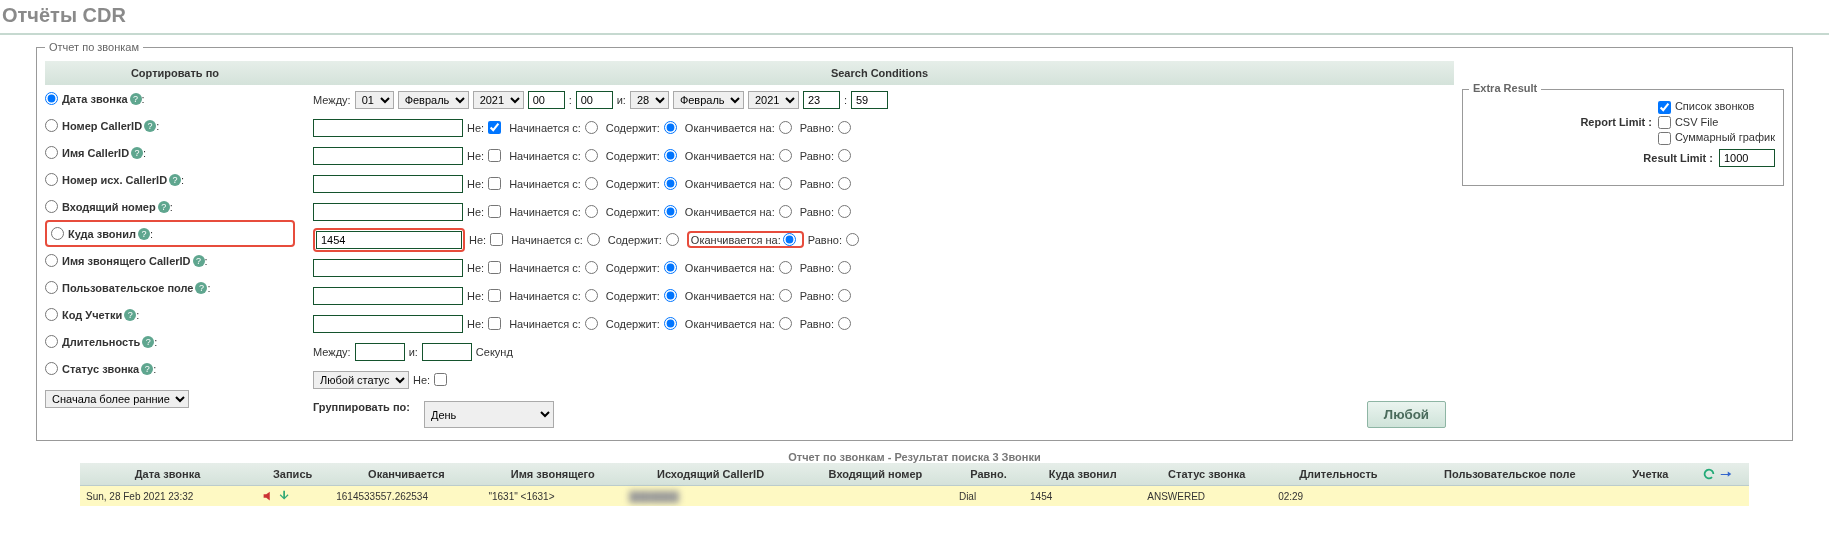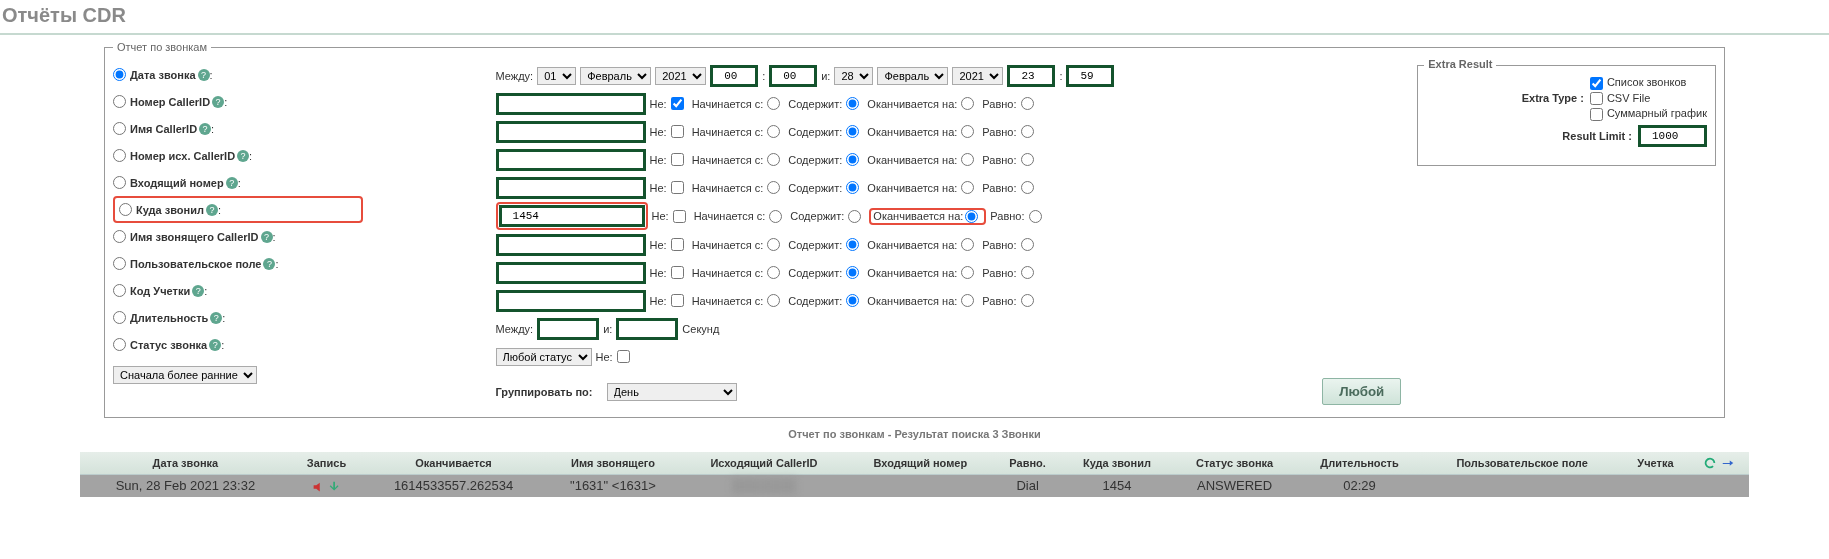--- a/index.html
+++ b/index.html
@@ -1,48 +1,48 @@
 <!DOCTYPE html>
 <html><head>
 <meta charset="utf-8">
 <style>
 * { box-sizing: border-box; margin: 0; padding: 0; }
 body { font-family: Arial, sans-serif; font-size: 11px; background: #fff; color: #333; }
 .page-title { font-size: 20px; font-weight: bold; color: #8a8a8a; padding: 4px 2px; }
 .green-line { height: 1px; background: #5fa68f; margin: 2px 0 6px; border-top: 1px solid #c6d9d0; border-bottom: 1px solid #c6d9d0; }
-.container { margin: 0 104px; }
+.container { margin: 0 36px; }
 fieldset { border: 1px solid #999; padding: 8px 8px 12px; }
 legend { font-size: 11px; color: #666; padding: 0 4px; }
 table.header-table { width: 100%; border-collapse: collapse; }
 table.header-table th { background: linear-gradient(#e6eee9,#d4e2da); border: 0; padding: 6px 4px; font-weight: bold; color: #333; }
 .sort-col { width: 260px; }
 .cond-col { }
 .extra-col { width: 330px; }
 .extra-box { border: 1px solid #999; padding: 6px 8px 14px; margin-top: 4px; position: relative; }
 .extra-box .lgd { position: absolute; top: -8px; left: 6px; background: #fff; padding: 0 4px; font-weight: bold; color: #666; }
 .row { display: flex; align-items: center; min-height: 27px; margin: 0; }
 .sort-row { padding: 2px 0; }
 .sort-row label { font-weight: bold; color: #333; }
 .help { display: inline-block; width: 12px; height: 12px; border-radius: 50%; background: #5fa68f; color: #fff; font-size: 9px; line-height: 12px; text-align: center; margin-left: 2px; cursor: pointer; }
 input[type=radio], input[type=checkbox] { vertical-align: middle; margin-right: 4px; }
-input[type=text] { border: 3px solid #14532d; padding: 2px 11px; font-size: 11px; font-family: Liberation Mono, monospace; }
+input[type=text] { border: 1px solid #14532d; padding: 2px 4px; font-size: 11px; }
 input.filter { width: 150px; }
 select { border: 1px solid #aaa; font-size: 11px; padding: 1px 2px; }
 .cond-row { display: flex; align-items: center; gap: 4px; margin: 1px 0; min-height: 27px; }
 .cond-row .lbl { font-size: 11px; }
 .highlight { border: 2px solid #e74c3c; border-radius: 4px; }
 .filter-wrap.highlight { padding: 1px; display: inline-block; }
 .filter-wrap.highlight input { width: 146px; }
 .sort-select-row { margin-top: 8px; }
-.cond-bottom { margin-top: 8px; display: flex; align-items: center; gap: 10px; }
+.cond-bottom { margin-top: 8px; display: flex; gap: 10px; }
 .btn { background: linear-gradient(#eaf4ef,#cfe3d9); border: 1px solid #8eb5a4; border-radius: 2px; padding: 5px 16px; font-weight: bold; color: #4a6b5c; cursor: pointer; }
-.result-title { text-align: center; font-weight: bold; color: #777; margin-top: 10px; margin-bottom: 12px; }
+.result-title { text-align: center; font-weight: bold; color: #777; margin-top: 10px; margin-bottom: 0; }
 .result-table { width: calc(100% - 160px); margin: 0 80px; border-collapse: collapse; }
 .result-table th { background: linear-gradient(#e6eee9,#d4e2da); padding: 4px 6px; font-size: 11px; font-weight: bold; border-bottom: 1px solid #bcc; }
-.result-table td { padding: 3px 6px; font-size: 13px; background: #a3a3a3; text-align: center; }
+.result-table td { padding: 3px 6px; font-size: 10px; background: #fef9c3; }
 .icon16 { width: 14px; height: 14px; display: inline-block; vertical-align: middle; }
 .blur { filter: blur(3px); color: #999; }
 .extra-row { display: flex; align-items: center; justify-content: flex-end; gap: 6px; margin: 4px 0; }
 .extra-row .elabel { font-weight: bold; white-space: nowrap; }
 .extra-opts { display: flex; flex-direction: column; gap: 2px; }
 .group-label { font-weight: bold; margin-right: 4px; }
 .sort-cell { vertical-align: top; padding-right: 8px; }
 .cond-cell { vertical-align: top; padding: 0 8px; }
 .extra-cell { vertical-align: top; padding-left: 8px; }
 .sort-highlight { display: flex; align-items: center; padding: 1px 4px; width: 250px; }
@@ -52,20 +52,25 @@
 
 <div class="page-title">Отчёты CDR</div>
 <div class="green-line"></div>
 
 <div class="container">
 <fieldset>
 <legend>Отчет по звонкам</legend>
 
 <table class="header-table">
 <tbody>
+          <tr>
+  <th class="sort-col">Сортировать по</th>
+  <th class="cond-col">Search Conditions</th>
+  <th class="extra-col" style="background:none"></th>
+</tr>
 <tr>
 
   <td class="sort-cell">
     <div id="sort-list">
                 <div class="row sort-row">
                   <input type="radio" name="sortby" checked="" style="">
     <label>Дата звонка</label>
     <span class="help">?</span>
                   <span>:</span>
                 </div>
@@ -284,21 +289,21 @@
       <select style="width:130px"><option>День</option></select>
       <span style="flex:1"></span>
       <button class="btn">Любой</button>
     </div>
   </td>
 
   <td class="extra-cell">
     <div class="extra-box">
       <span class="lgd">Extra Result</span>
       <div class="extra-row">
-        <span class="elabel">Extra Type :</span>
+        <span class="elabel">Report Limit :</span>
         <div class="extra-opts">
           <label><input type="checkbox" checked="" style=""><span>Список звонков</span></label>
           <label><input type="checkbox" style=""><span>СSV File</span></label>
           <label><input type="checkbox" style=""><span>Суммарный график</span></label>
         </div>
       </div>
       <div class="extra-row">
         <span class="elabel">Result Limit :</span>
         <input type="text" size="5" value="1000" style="">
       </div>

